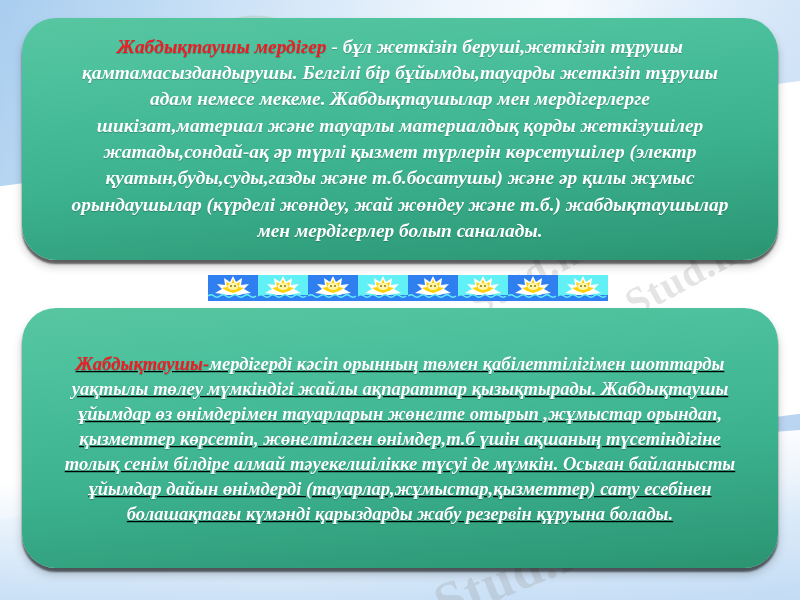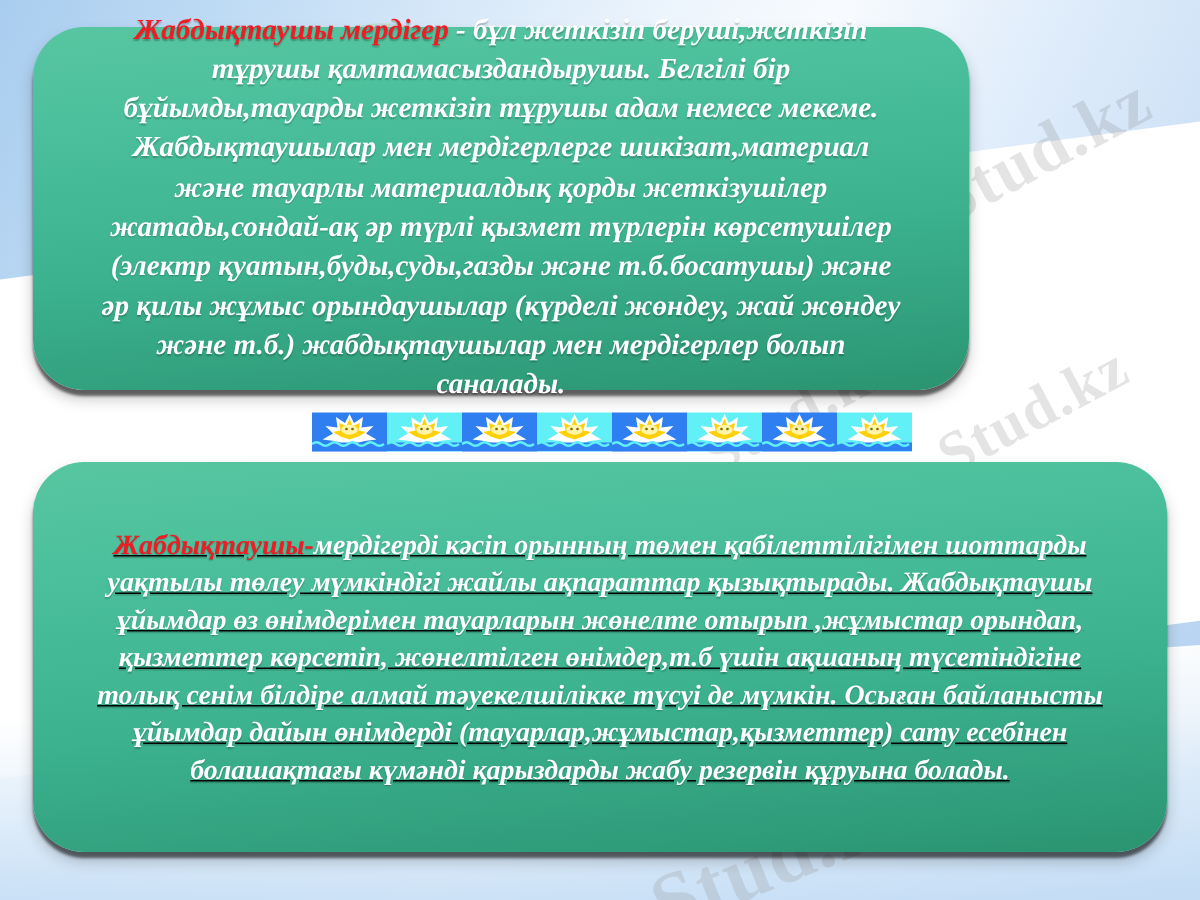--- a/index.html
+++ b/index.html
@@ -96,21 +96,21 @@
     background: linear-gradient(175deg, #57c6a1 0%, #4cc09c 22%, #3cb28e 58%, #2e9a78 92%, #2b936f 100%);
     box-shadow: 0 4px 2px rgba(0,0,0,0.55), 0 6px 10px rgba(0,0,0,0.22);
     box-sizing: border-box;
     display: flex;
     align-items: center;
     justify-content: center;
   }
   #panel-top {
     left: 22px;
     top: 18px;
-    width: 624px;
+    width: 756px;
     height: 242px;
     padding: 6px 44px;
   }
   #panel-bottom {
     left: 22px;
     top: 308px;
     width: 756px;
     height: 260px;
     padding: 6px 40px;
     text-decoration: underline;

